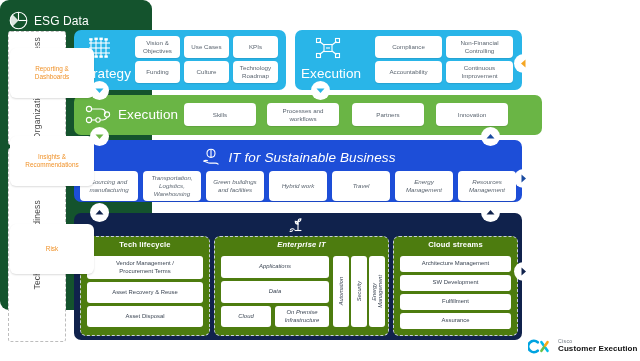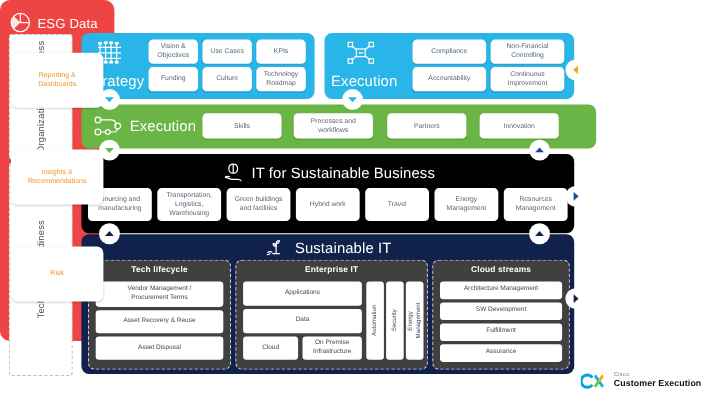--- a/index.html
+++ b/index.html
@@ -40,37 +40,37 @@
 
   
   #strategy{left:74px;top:30px;width:212px;height:60px;background:#29b5e8;}
   #governance{left:295px;top:30px;width:227px;height:60px;background:#29b5e8;}
   .hd-icon{position:absolute;}
 
   
   #execution{left:74px;top:95px;width:468px;height:40px;background:#6ab545;}
 
   
-  #itsb{left:74px;top:140px;width:448px;height:72px;background:#000000;}
+  #itsb{left:74px;top:140px;width:448px;height:62px;background:#1d4ed8;font-style:italic;}
 
   
   #sit{left:74px;top:213px;width:448px;height:127px;background:#10224c;}
 
   
-  #esg{left:528px;top:30px;width:104px;height:310px;background:#ef4444;border-radius:9px;}
+  #esg{left:528px;top:30px;width:104px;height:310px;background:#14532d;border-radius:9px;padding-left:48px;}
   .esg-chip{
     position:absolute;left:10px;width:84px;height:50px;background:#fff;border-radius:6px;
     display:flex;align-items:center;justify-content:center;text-align:center;
     font-size:6.4px;line-height:1.3;color:#f0932b;
     box-shadow:0 1px 2px rgba(0,0,0,.14);
   }
 
   
   .subpanel{
-    position:absolute;background:#404040;border:1px dashed #c9cfdd;border-radius:6px;
+    position:absolute;background:#4d7c0f;border:1px dashed #c9cfdd;border-radius:6px;
   }
   .subpanel-title{
     color:#fff;font-size:7.6px;font-weight:bold;text-align:center;
     margin-top:3px;letter-spacing:.15px;
   }
   .sitchip{
     position:absolute;background:#fff;border-radius:3px;
     display:flex;align-items:center;justify-content:center;text-align:center;
     font-size:5.9px;line-height:1.2;color:#3c4654;
   }
@@ -228,32 +228,31 @@
       <svg width="22" height="18" viewBox="0 0 22 18">
         <g stroke="#ffffff" stroke-width="1.1" fill="none">
           <path d="M11 14.5V5.5"></path>
           <path d="M11 5.5c0-1.6 1.3-2.8 2.9-2.8 0 1.6-1.3 2.8-2.9 2.8z"></path>
           <path d="M11 8.1C9.5 8.1 8.3 7 8.3 5.4c1.6 0 2.7 1.1 2.7 2.7z"></path>
           <path d="M7.6 14.5h6.8"></path>
           <path d="M3.2 13.8c1.3-1.4 3.2-1.3 4.3-.2"></path>
           <path d="M2.6 15.3c1.4.3 2.6-.3 3.2-1"></path>
         </g>
       </svg>
-      <span class="band-title">Sustainable IT</span>
     </div>
 
     <div class="subpanel" style="left:6px;top:23px;width:128px;height:98px;">
       <div class="subpanel-title">Tech lifecycle</div>
       <div class="sitchip" style="left:6px;top:19px;width:116px;height:23px;white-space:pre-line;">Vendor Management /
 Procurement Terms</div>
       <div class="sitchip" style="left:6px;top:45px;width:116px;height:21px;white-space:pre-line;">Asset Recovery &amp; Reuse</div>
       <div class="sitchip" style="left:6px;top:69px;width:116px;height:21px;white-space:pre-line;">Asset Disposal</div>
     </div>
 
-    <div class="subpanel" style="left:140px;top:23px;width:173px;height:98px;">
+    <div class="subpanel" style="left:140px;top:23px;width:173px;height:98px;font-style:italic;">
       <div class="subpanel-title">Enterprise IT</div>
       <div class="sitchip" style="left:6px;top:19px;width:108px;height:22px;white-space:pre-line;">Applications</div>
       <div class="sitchip" style="left:6px;top:44px;width:108px;height:22px;white-space:pre-line;">Data</div>
       <div class="sitchip" style="left:6px;top:69px;width:50px;height:21px;white-space:pre-line;">Cloud</div>
       <div class="sitchip" style="left:60px;top:69px;width:54px;height:21px;white-space:pre-line;">On Premise
 Infrastructure</div>
 
       <div class="vchip" style="left:118px;top:19px;width:16px;height:71px;">
         <span>Automation</span>
       </div>

